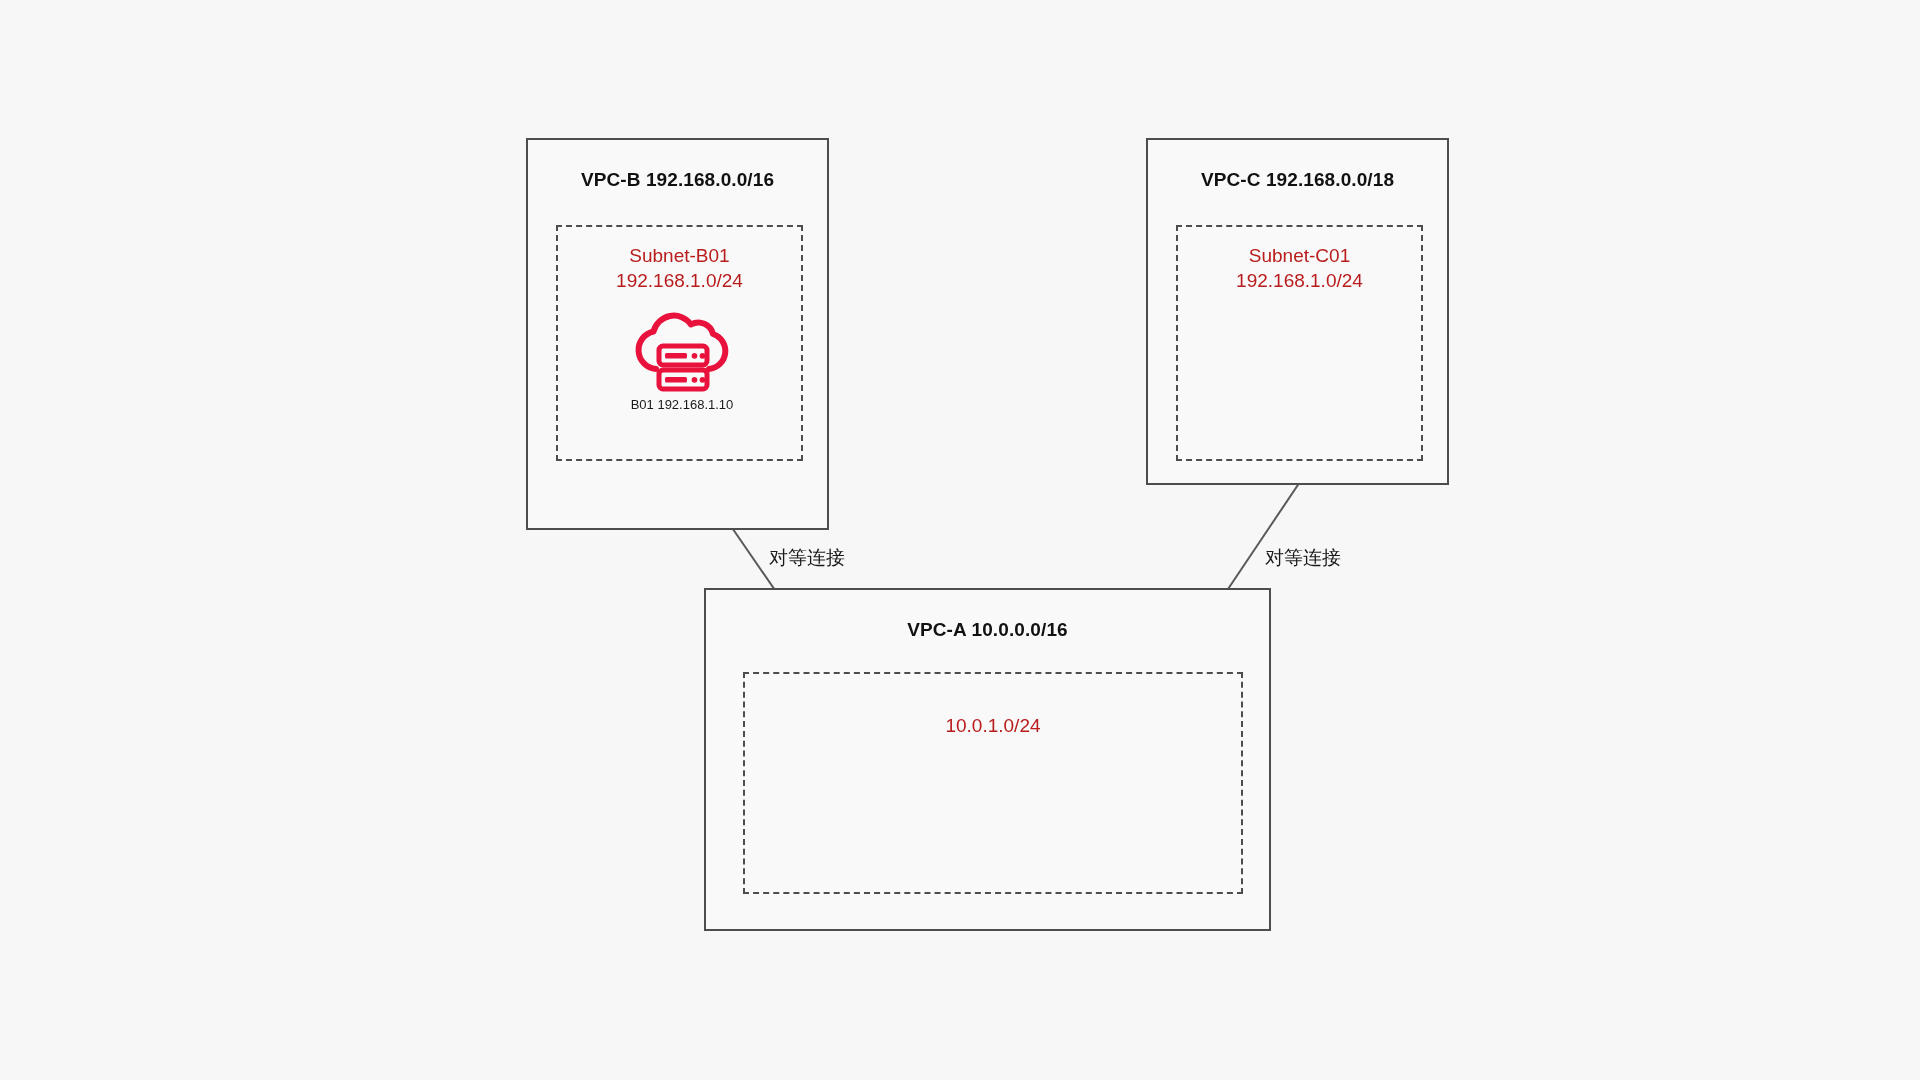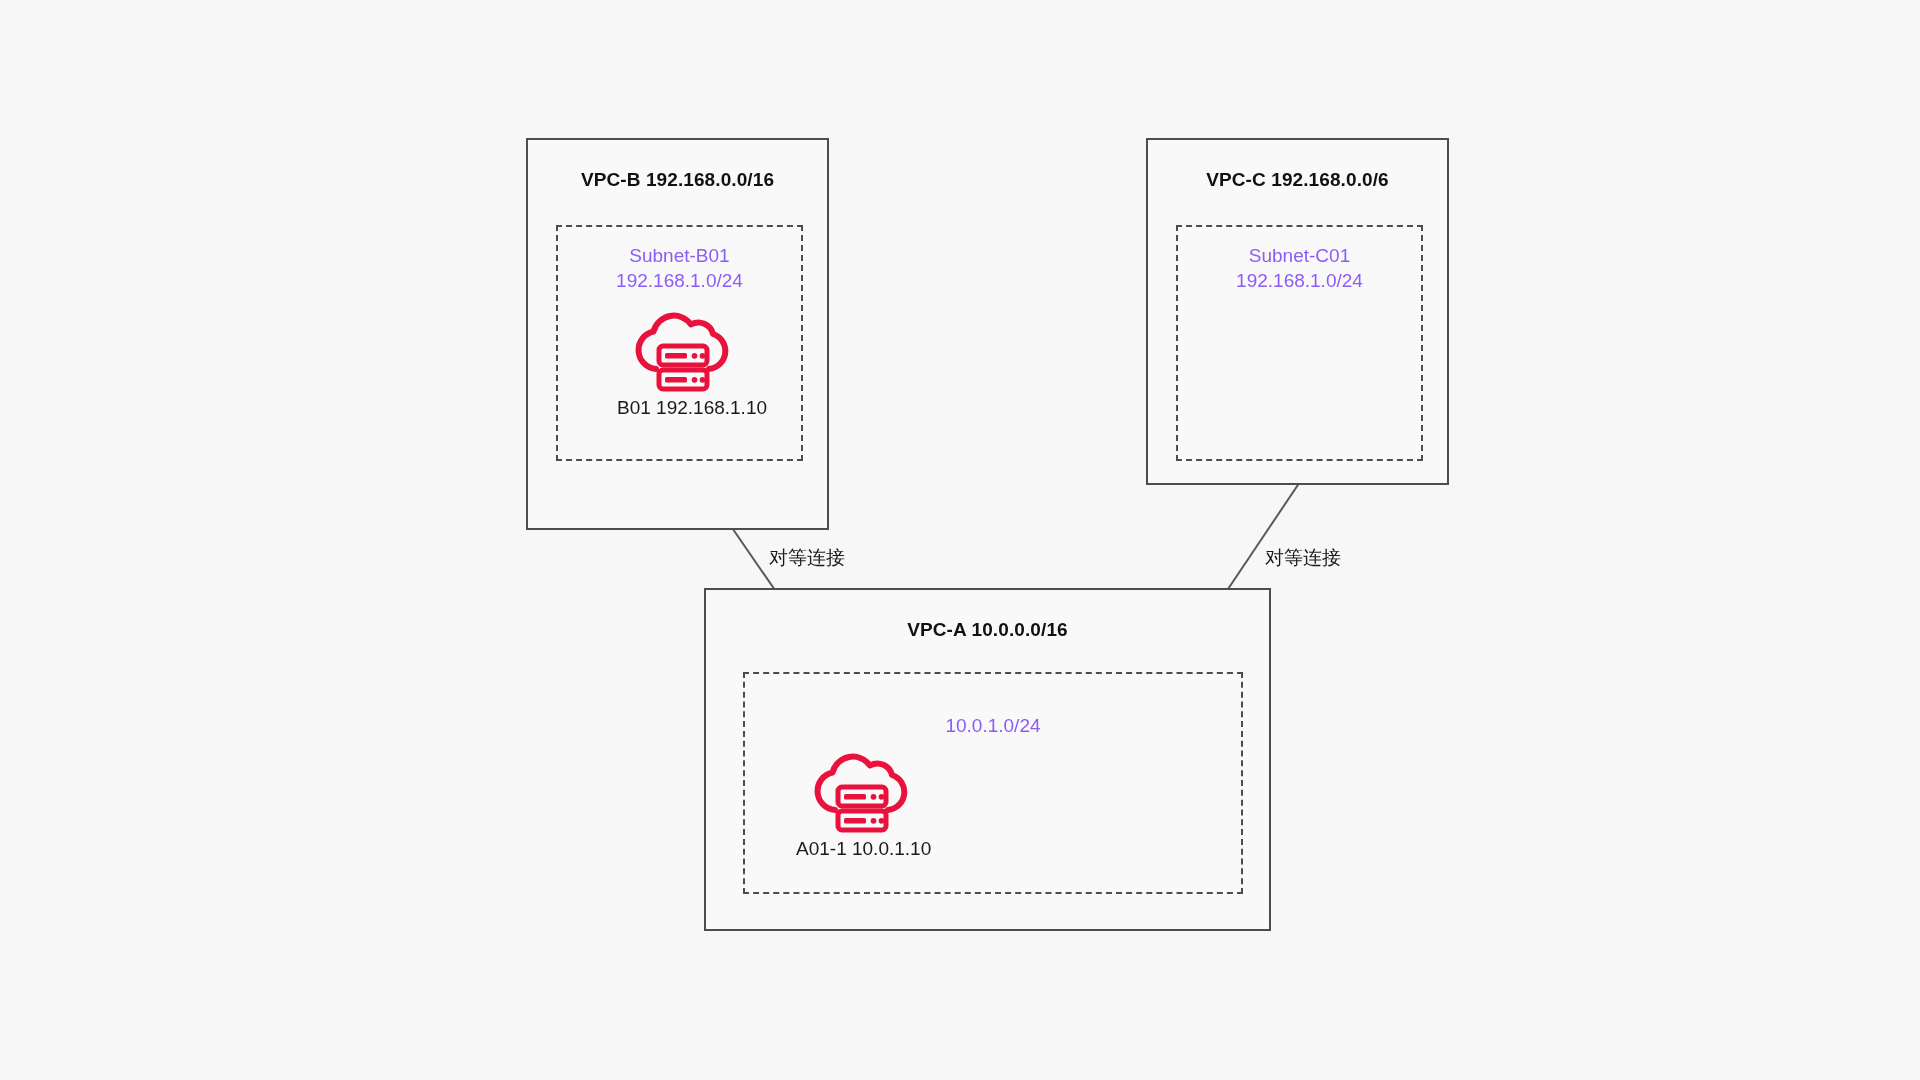--- a/index.html
+++ b/index.html
@@ -46,39 +46,39 @@
     border: 2px dashed #4d4d4d;
     background: transparent;
   }
   .subnet-title {
     position: absolute;
     left: 0;
     right: 0;
     text-align: center;
     font-size: 19px;
     line-height: 25px;
-    color: #8b5cf6;
+    color: #b91c1c;
     white-space: nowrap;
   }
   
   .instance {
     position: absolute;
     width: 130px;
     text-align: center;
   }
   .instance-icon {
     display: block;
     margin: 0 auto;
     width: 96px;
     height: 86px;
   }
   .instance-label {
     display: block;
     margin-top: 2px;
-    font-size: 19px;
+    font-size: 13px;
     color: #1a1a1a;
     white-space: nowrap;
   }
   
   #connectors {
     position: absolute;
     left: 0;
     top: 0;
     width: 1920px;
     height: 1080px;
@@ -139,52 +139,32 @@
             <circle cx="60.5" cy="70.8" r="2.9"></circle>
             <circle cx="68.5" cy="70.8" r="2.9"></circle>
           </g>
         </svg>
         <span class="instance-label">B01 192.168.1.10</span>
       </div>
     </div>
   </div>
 
   <div class="vpc-box" style="left:1146px; top:138px; width:303px; height:347px;">
-    <div class="vpc-title" style="top:29px;">VPC-C 192.168.0.0/6</div>
+    <div class="vpc-title" style="top:29px;">VPC-C 192.168.0.0/18</div>
 
     <div class="subnet-box" style="left:28px; top:85px; width:247px; height:236px;">
       <div class="subnet-title" style="top:16px;">Subnet-C01</div>
       <div class="subnet-title" style="top:41px;">192.168.1.0/24</div>
 
     </div>
   </div>
 
   <div class="vpc-box" style="left:704px; top:588px; width:567px; height:343px;">
     <div class="vpc-title" style="top:29px;">VPC-A 10.0.0.0/16</div>
 
     <div class="subnet-box" style="left:37px; top:82px; width:500px; height:222px;">
       <div class="subnet-title" style="top:39px;">10.0.1.0/24</div>
 
-      <div class="instance" style="left:51px; top:76px;">
-        <svg class="instance-icon" viewBox="0 0 96 86">
-          <g fill="none" stroke="#e8123c" stroke-width="6" stroke-linecap="round" stroke-linejoin="round">
-            <path d="M22 60 A19 19 0 0 1 19.5 22.5 A21 21 0 0 1 57 15.5 A15 15 0 0 1 79 25 A18 18 0 0 1 75 60"></path>
-          </g>
-          <g fill="none" stroke="#e8123c" stroke-width="5">
-            <rect x="25" y="37" width="48" height="19" rx="4"></rect>
-            <rect x="25" y="61" width="48" height="19" rx="4"></rect>
-          </g>
-          <g fill="#e8123c">
-            <rect x="31" y="44" width="22" height="5.5" rx="1.5"></rect>
-            <rect x="31" y="68" width="22" height="5.5" rx="1.5"></rect>
-            <circle cx="60.5" cy="46.8" r="2.9"></circle>
-            <circle cx="68.5" cy="46.8" r="2.9"></circle>
-            <circle cx="60.5" cy="70.8" r="2.9"></circle>
-            <circle cx="68.5" cy="70.8" r="2.9"></circle>
-          </g>
-        </svg>
-        <span class="instance-label">A01-1 10.0.1.10</span>
-      </div>
 
     </div>
   </div>
 
 </div>
 
 </body></html>

